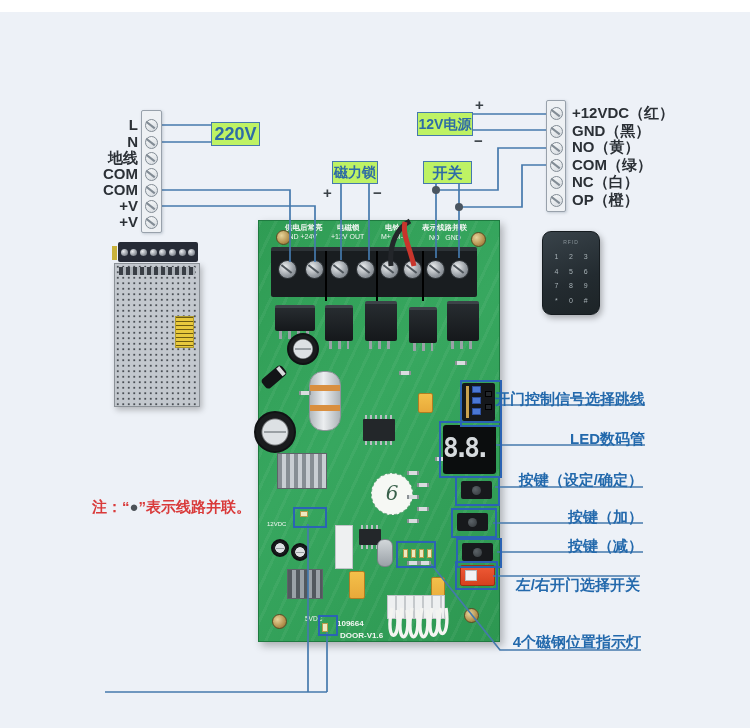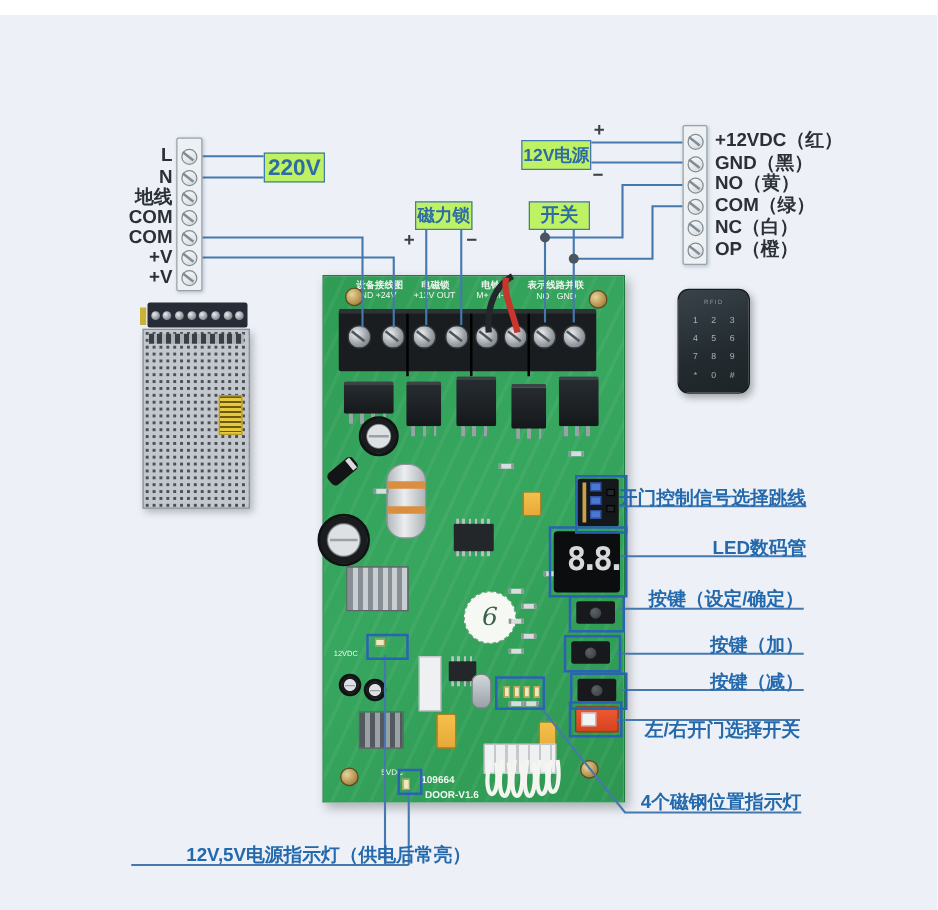--- a/index.html
+++ b/index.html
@@ -67,21 +67,21 @@
   .wconn{position:absolute;background:#eef0f1;border:1px solid #c0c4c8;box-sizing:border-box;z-index:2;}
   .xtal{position:absolute;background:linear-gradient(#d2d7da,#9aa1a7);border-radius:7px;border:1px solid #7b8288;z-index:2;}
   .sticker{position:absolute;border-radius:50%;background:#f6f8f4;border:1.5px dashed #79a98a;z-index:2;
            color:#38604a;font-family:"DejaVu Serif",serif;font-style:italic;text-align:center;}
   .jumper{position:absolute;background:#15181b;border-radius:2px;z-index:2;}
   .jcap{position:absolute;width:9px;height:7px;background:#4a77d4;border:1px solid #2c4f9e;box-sizing:border-box;}
   .jcapk{position:absolute;width:7px;height:6px;background:#23272b;border:1px solid #000;box-sizing:border-box;}
   .jpins{position:absolute;width:3px;background:#c9a14e;}
   .display{position:absolute;background:#0b0d0e;border-radius:3px;z-index:2;color:#d6dadd;
            font-family:"DejaVu Sans Mono",monospace;font-weight:bold;font-size:26px;
-           letter-spacing:-5px;text-align:right;line-height:46px;}
+           letter-spacing:-5px;text-align:left;line-height:46px;}
   .tact{position:absolute;background:#17191c;border-radius:2px;z-index:2;}
   .tact i{position:absolute;left:50%;top:50%;width:9px;height:9px;margin:-4.5px;border-radius:50%;
           background:radial-gradient(circle at 35% 35%,#5c6368,#32373b);display:block;}
   .rswitch{position:absolute;background:linear-gradient(#ef5a36,#d6411f);border:1px solid #9c2f12;border-radius:2px;z-index:2;}
   .rswitch i{position:absolute;left:4px;top:4px;width:10px;height:9px;background:#f2f3f4;border:1px solid #b9bcbf;display:block;}
   .mled{position:absolute;width:5px;height:9px;background:#efe9c0;border:1px solid #b89b4a;box-sizing:border-box;z-index:2;}
   .tbox{position:absolute;border:2px solid #2b63b4;z-index:6;}
   
   .keypad{background:linear-gradient(160deg,#39434a,#232b30 60%,#1d2427);border-radius:9px;
           border:1px solid #161c20;box-shadow:2px 3px 6px rgba(0,0,0,.3);}
@@ -185,21 +185,21 @@
       <div class="abs psu-label" style="left:60px;top:52px;width:17px;height:30px;"></div>
     </div>
   </div>
 
   <div class="abs pcb" style="left:258px;top:220px;width:240px;height:420px;">
     <span class="pscrew" style="left:17px;top:9px;"></span>
     <span class="pscrew" style="left:212px;top:11px;"></span>
     <span class="pscrew" style="left:13px;top:393px;"></span>
     <span class="pscrew" style="left:205px;top:387px;"></span>
 
-    <div class="silk" style="left:26px;top:2px;font-size:7.5px;font-weight:bold;">设备接线图</div>
+    <div class="silk" style="left:26px;top:2px;font-size:7.5px;font-weight:bold;">供电后常亮</div>
     <div class="silk" style="left:24px;top:12px;font-size:7px;">GND +24V</div>
     <div class="silk" style="left:78px;top:2px;font-size:7.5px;font-weight:bold;">电磁锁</div>
     <div class="silk" style="left:72px;top:12px;font-size:7px;">+12V OUT</div>
     <div class="silk" style="left:126px;top:2px;font-size:7.5px;font-weight:bold;">电铃</div>
     <div class="silk" style="left:122px;top:12px;font-size:7px;">M+  M-</div>
     <div class="silk" style="left:163px;top:2px;font-size:7.5px;font-weight:bold;">表示线路并联</div>
     <div class="silk" style="left:170px;top:13px;font-size:7px;">NO   GND</div>
 
     <div class="strip8" style="left:12px;top:26px;width:206px;height:50px;">
       <div class="sep" style="left:54px;top:0;height:50px;"></div>
@@ -401,16 +401,18 @@
   <div class="tbox" style="left:293px;top:507px;width:30px;height:17px;"></div>
   <div class="tbox" style="left:318px;top:615px;width:16px;height:17px;"></div>
 
   <div class="abs ann z7" style="right:105px;top:390px;">开门控制信号选择跳线</div>
   <div class="abs ann z7" style="right:105px;top:430px;">LED数码管</div>
   <div class="abs ann z7" style="right:107px;top:471px;">按键（设定/确定）</div>
   <div class="abs ann z7" style="right:107px;top:508px;">按键（加）</div>
   <div class="abs ann z7" style="right:107px;top:537px;">按键（减）</div>
   <div class="abs ann z7" style="right:110px;top:576px;">左/右开门选择开关</div>
   <div class="abs ann z7" style="right:109px;top:633px;">4个磁钢位置指示灯</div>
-  <div class="abs ann z7" style="left:104px;top:676px;">12V,5V电源指示灯（供电后常亮）</div>
-
+
+  <div class="abs note z7" style="left:92px;top:498px;">
+    <span>注：“</span><span class="dot">●</span><span>”表示线路并联。</span>
+  </div>
 
 </div>
 
 </body></html>

